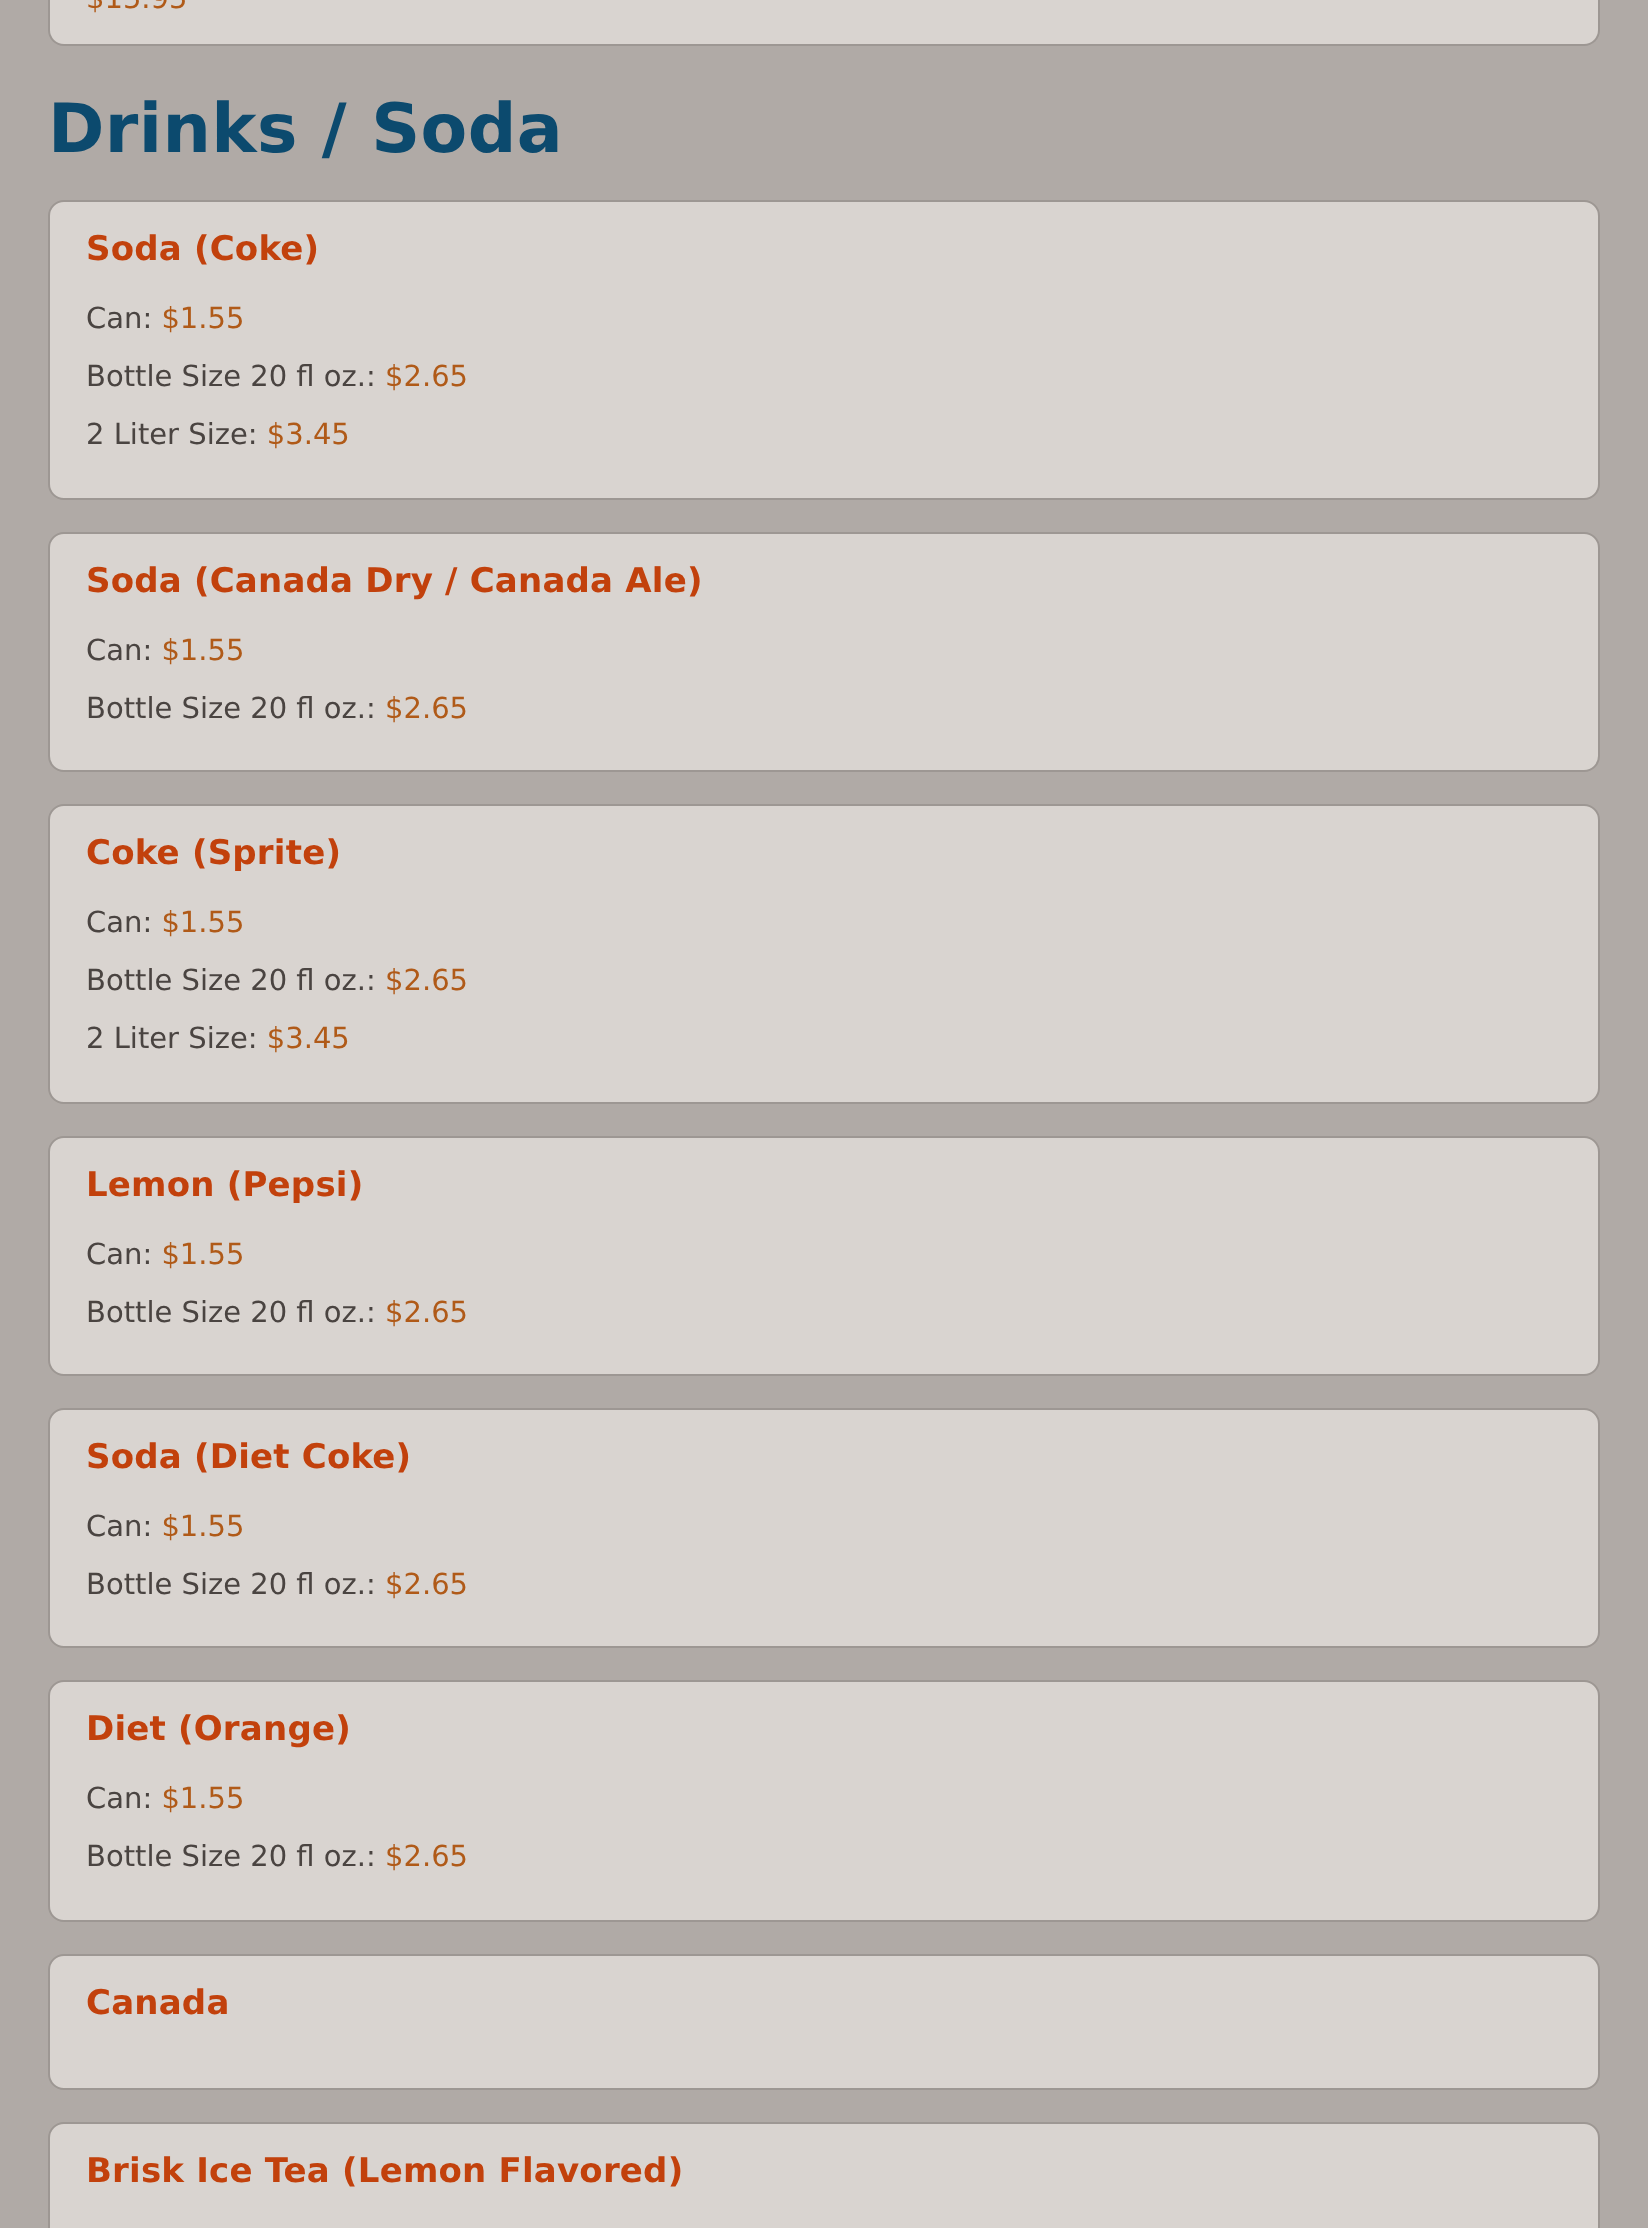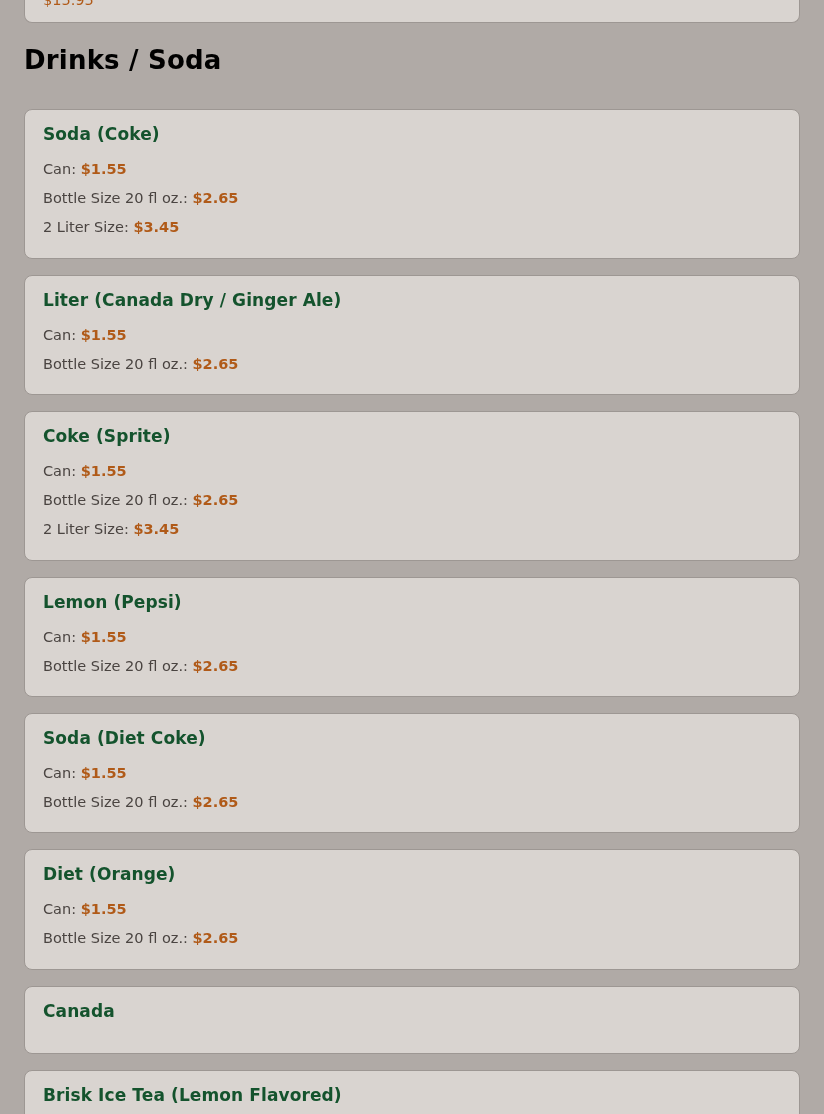--- a/index.html
+++ b/index.html
@@ -37,46 +37,46 @@
     padding-top: 0;
     border-top: none;
     border-top-left-radius: 0;
     border-top-right-radius: 0;
     padding-bottom: 14px;
     margin-bottom: 22px;
   }
   .card-top .price-line { margin-top: 14px; }
 
   .section-title {
-    font-size: 26px;
+    font-size: 34px;
     font-weight: 700;
-    color: #000000;
-    margin: 14px 0 34px 0;
+    color: #0c4a6e;
+    margin: 14px 0 15px 0;
     letter-spacing: 0.2px;
   }
 
   .item-name {
     font-size: 17px;
     font-weight: 700;
-    color: #14532d;
+    color: #c2410c;
     margin: 0 0 14px 0;
     letter-spacing: 0.1px;
   }
 
   .opt-line {
     font-size: 14.5px;
     color: #4a4441;
     margin: 0 0 6px 0;
     line-height: 1.6;
   }
   .opt-line:last-child { margin-bottom: 0; }
 
   .price {
     color: #b05a18;
-    font-weight: 700;
+    font-weight: 400;
   }
 
   .price-line {
     font-size: 14.5px;
     color: #b05a18;
     margin: 0;
   }
 
   
   .card-bottom {
@@ -105,21 +105,21 @@
       <span>Bottle Size 20 fl oz.:</span>
       <span class="price">$2.65</span>
     </div>
     <div class="opt-line">
       <span>2 Liter Size:</span>
       <span class="price">$3.45</span>
     </div>
   </div>
 
   <div class="card">
-    <div class="item-name">Liter (Canada Dry / Ginger Ale)</div>
+    <div class="item-name">Soda (Canada Dry / Canada Ale)</div>
     <div class="opt-line">
       <span>Can:</span>
       <span class="price">$1.55</span>
     </div>
     <div class="opt-line">
       <span>Bottle Size 20 fl oz.:</span>
       <span class="price">$2.65</span>
     </div>
   </div>
 

